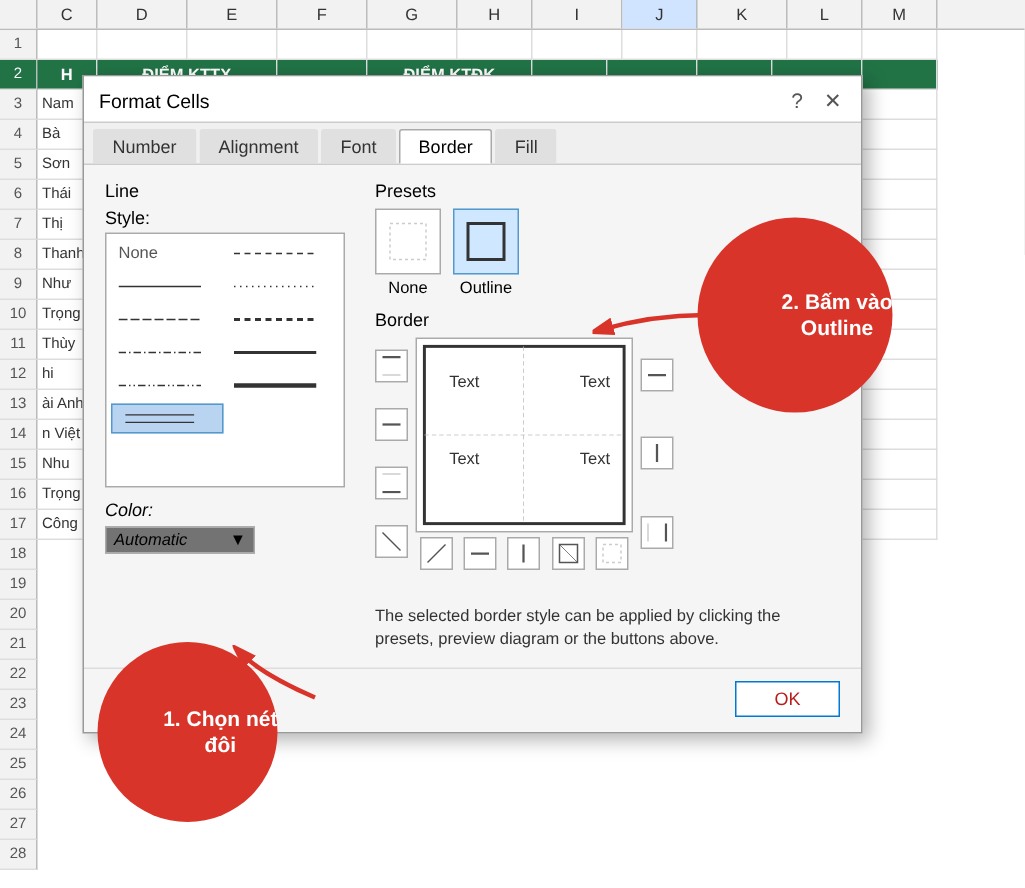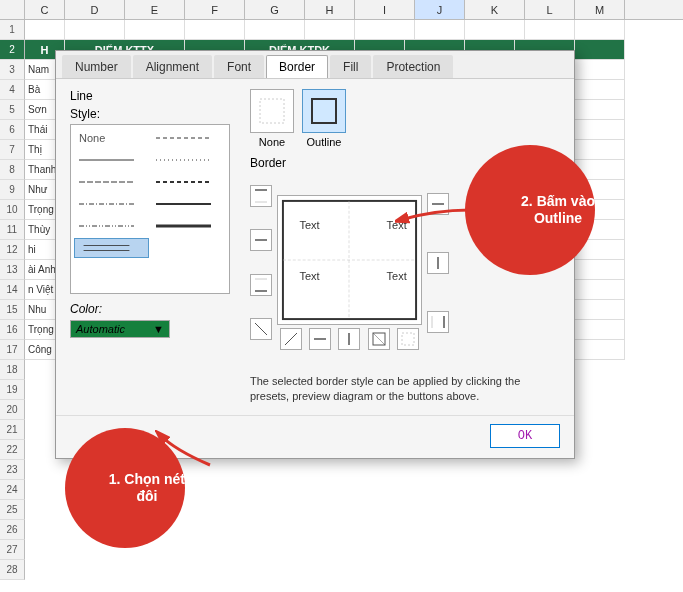--- a/index.html
+++ b/index.html
@@ -171,21 +171,21 @@
     }
 
     .color-section {
       margin-top: 8px;
       font-style: italic;
     }
     .color-dropdown {
       display: flex;
       align-items: center;
       border: 1px solid #aaa;
-      background: #15803d;
+      background: #737373;
       padding: 2px 5px;
       cursor: pointer;
       font-size: 11px;
       width: 100px;
       justify-content: space-between;
       margin-top: 3px;
     }
 
     
     .right-panel {
@@ -317,22 +317,21 @@
       padding: 4px 20px;
       font-size: 12px;
       border: 1px solid #aaa;
       cursor: pointer;
       background: #f5f5f5;
       min-width: 70px;
     }
     .btn.primary {
       background: #ffffff;
       border-color: #0078d4;
-      color: #a21caf;
-      font-family: Liberation Mono, monospace;
+      color: #b91c1c;
     }
 
     
     .annotation {
       position: absolute;
       border-radius: 50%;
       background: #d9342a;
       color: white;
       font-size: 15px;
       font-weight: bold;
@@ -644,28 +643,34 @@
           <div class="sheet-cell" style="width:60px"></div>
           <div class="sheet-cell" style="width:50px"></div>
           <div class="sheet-cell" style="width:50px"></div>
         </div>
     </div>
   </div>
 </div>
 
 <div class="dialog-overlay">
 
+  <div class="dialog-titlebar">
+    <span class="dialog-title">Format Cells</span>
+    <div class="dialog-titlebar-right">
+      <button class="dialog-help-btn">?</button>
+      <button class="dialog-close-btn">✕</button>
+    </div>
+  </div>
 
   <div class="dialog-tabs">
     <div class="tab">Number</div>
     <div class="tab">Alignment</div>
     <div class="tab">Font</div>
     <div class="tab active">Border</div>
     <div class="tab">Fill</div>
-    <div class="tab">Protection</div>
   </div>
 
   <div class="dialog-content">
     <div class="content-row">
 
       <div class="left-panel">
         <div class="panel-label">Line</div>
         <div class="style-label">Style:</div>
 
         <div style="border:1px solid #aaa;background:#fff;padding:3px;height:170px;overflow:hidden;">
@@ -739,20 +744,21 @@
           <div class="color-dropdown">
             <span>Automatic</span>
             <span>▼</span>
           </div>
         </div>
       </div>
 
       <div class="right-panel">
 
         <div class="presets-section">
+          <div class="presets-label">Presets</div>
           <div class="presets-row">
 
             <div class="preset-item">
               <div class="preset-box">
                 <svg width="30" height="30" viewBox="0 0 30 30">
                     <rect x="3" y="3" width="24" height="24" fill="none" stroke="#ccc" stroke-width="1" stroke-dasharray="2,2"></rect>
                   </svg>
               </div>
               <span class="preset-name">None</span>
             </div>
@@ -792,21 +798,21 @@
                     <line x1="1" y1="13" x2="13" y2="13" stroke="#555" stroke-width="1.5"></line>
                   </svg>
               </div>
               <div class="border-btn">
                 <svg width="14" height="14" viewBox="0 0 14 14">
                     <line x1="1" y1="1" x2="13" y2="13" stroke="#555" stroke-width="1"></line>
                   </svg>
               </div>
             </div>
 
-            <div style="display:flex;flex-direction:column;margin-top:20px;">
+            <div style="display:flex;flex-direction:column;">
               <div class="border-preview">
                 <div class="preview-inner">
 
                   <svg style="position:absolute;top:0;left:0;width:100%;height:100%;" viewBox="0 0 145 130" preserveAspectRatio="none">
 
                     <rect x="5" y="5" width="135" height="120" fill="none" stroke="#333" stroke-width="2"></rect>
                     <rect x="8" y="8" width="129" height="114" fill="none" stroke="#fff" stroke-width="1"></rect>
 
                     <line x1="5" y1="65" x2="140" y2="65" stroke="#bbb" stroke-width="0.5" stroke-dasharray="3,2"></line>
                     <line x1="72" y1="5" x2="72" y2="125" stroke="#bbb" stroke-width="0.5" stroke-dasharray="3,2"></line>

